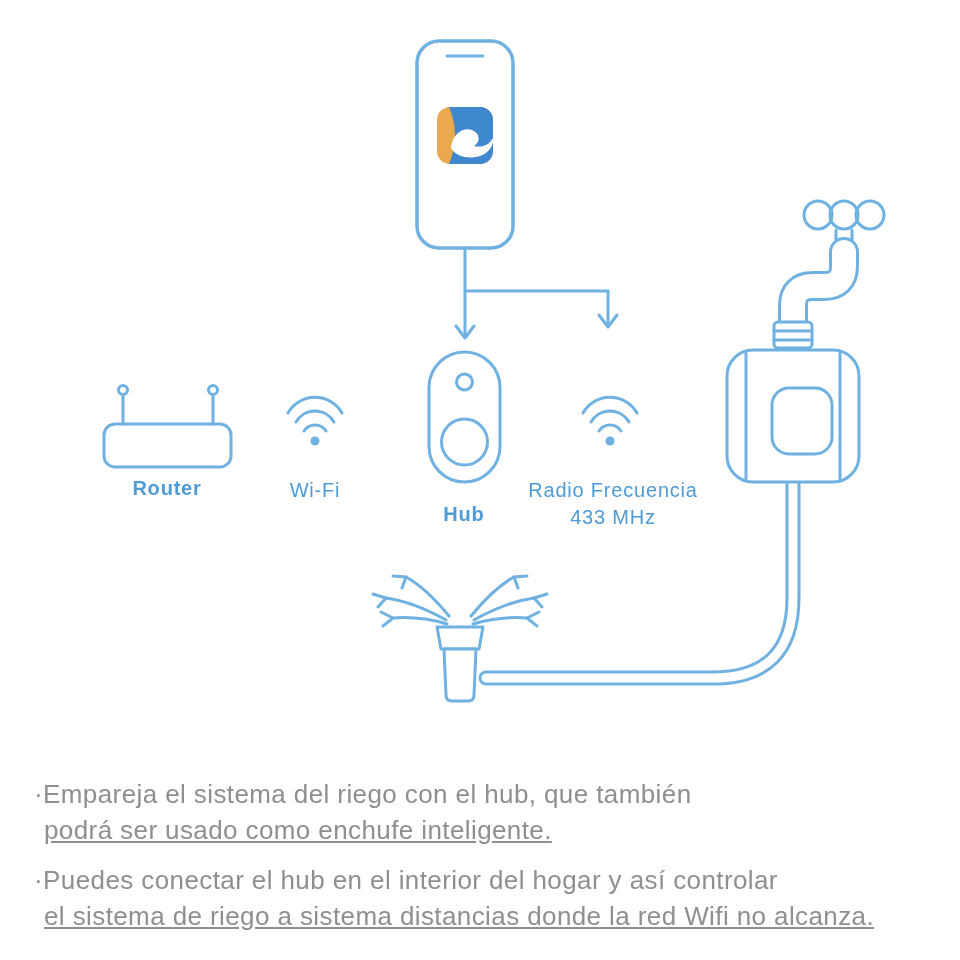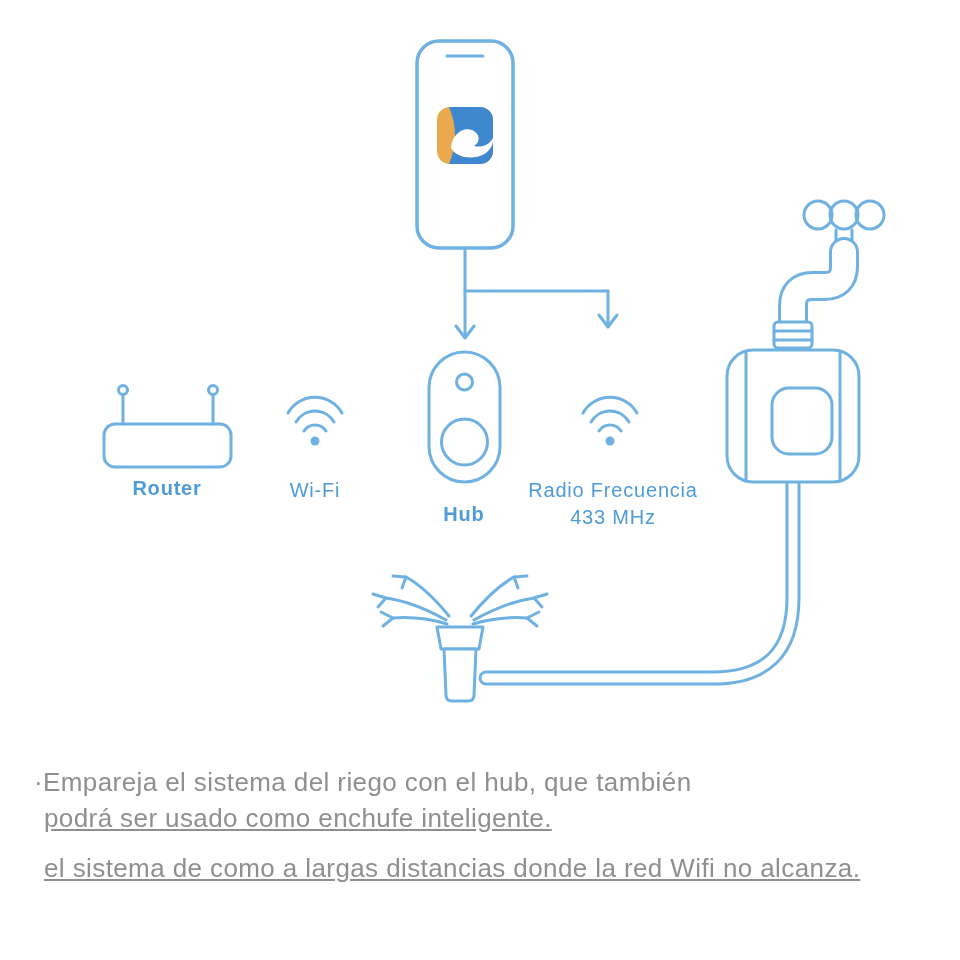--- a/index.html
+++ b/index.html
@@ -6,21 +6,21 @@
   body {
     width:960px; height:960px; background:#ffffff;
     font-family:"Liberation Sans", sans-serif;
     overflow:hidden;
   }
   .diagram { display:block; }
   svg text { font-family:"Liberation Sans", sans-serif; }
   .lbl { font-size:20px; letter-spacing:0.8px; }
   .lbl-bold { font-weight:700; }
   .captions {
-    margin:34px 0 0 34px;
+    margin:46px 0 0 34px;
     color:#8f8f8f;
     font-size:26px;
     line-height:36px;
     letter-spacing:0.4px;
   }
   .para + .para { margin-top:14px; }
   .cont { padding-left:10px;text-decoration:underline; }
 </style>
 </head>
 <body>
@@ -142,15 +142,16 @@
     <text class="lbl" x="613" y="524" fill="#4e9bd6">433 MHz</text>
   </g>
 </svg>
 
 <div class="captions">
   <div class="para">
     <div>·Empareja el sistema del riego con el hub, que también</div>
     <div class="cont">podrá ser usado como enchufe inteligente.</div>
   </div>
   <div class="para">
-    <div class="cont">el sistema de como a largas distancias donde la red Wifi no alcanza.</div>
+    <div>·Puedes conectar el hub en el interior del hogar y así controlar</div>
+    <div class="cont">el sistema de riego a sistema distancias donde la red Wifi no alcanza.</div>
   </div>
 </div>
 
 </body></html>

